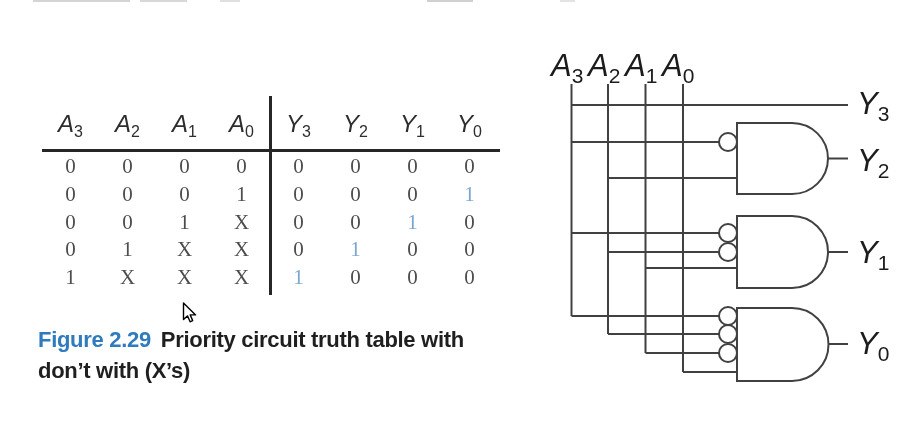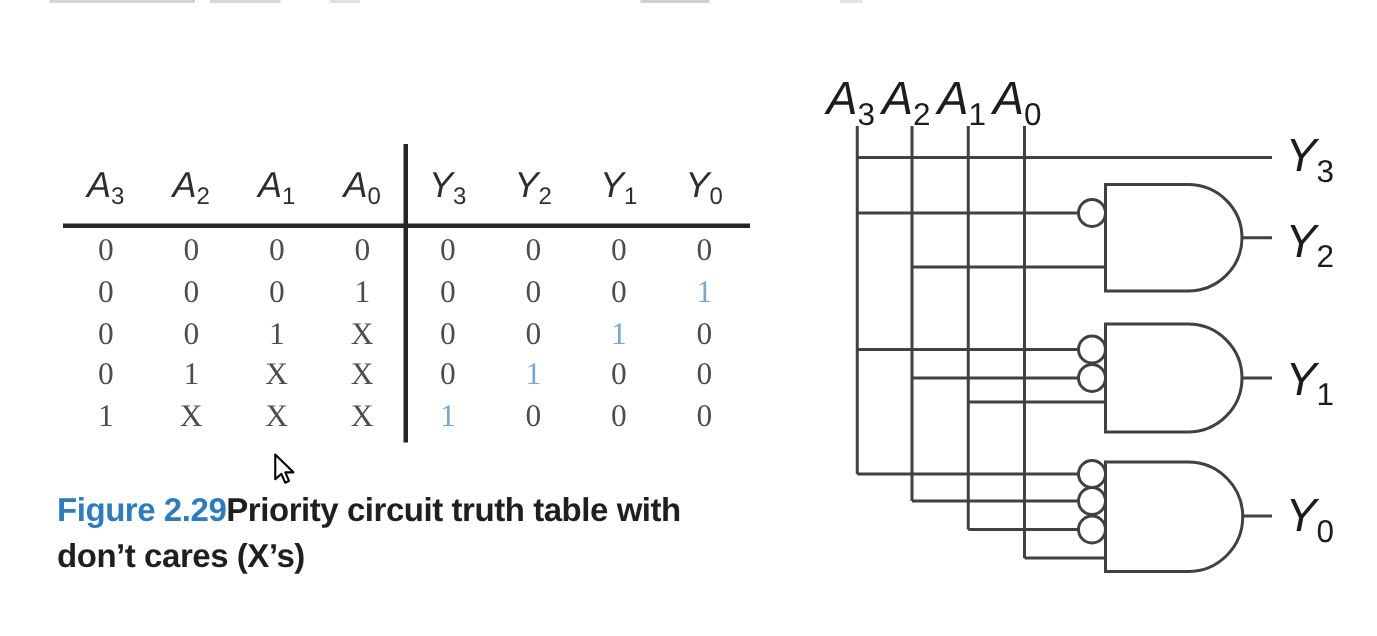--- a/index.html
+++ b/index.html
@@ -19,21 +19,21 @@
   .tt-rule{position:absolute;left:0;top:53px;width:458px;height:3px;background:#262626;}
   .tt-divider{position:absolute;left:227px;top:0;width:3px;height:199px;background:#262626;}
   .tt-rows{position:absolute;left:0;top:57px;width:456px;}
   .tt-row{height:27.7px;align-items:center;}
   .tt-cell{text-align:center;font-family:"Liberation Serif",serif;font-size:21px;color:#4d4d4d;}
   .tt-cell.blue{color:#7ba6d0;}
 
   
   .caption{position:absolute;left:38px;top:324px;width:500px;
            font-size:22px;font-weight:700;line-height:31px;letter-spacing:-0.3px;color:#1f1f1f;}
-  .fig-label{color:#2e7bbd;text-align:right;}
+  .fig-label{color:#2e7bbd;margin-right:10px;text-align:right;}
 
   
   svg.circuit{position:absolute;left:0;top:0;}
   .sig-label{position:absolute;font-style:italic;font-size:31px;color:#1c1c1c;white-space:nowrap;}
   .sig-label sub{font-style:normal;font-size:21px;vertical-align:-7px;}
 
   
   .cursor{position:absolute;left:182px;top:302px;}
 </style>
 </head>
@@ -109,21 +109,21 @@
           <div class="tt-cell blue">1</div>
           <div class="tt-cell">0</div>
           <div class="tt-cell">0</div>
           <div class="tt-cell">0</div>
         </div>
       </div>
   </div>
 
   <div class="caption">
     <span class="fig-label">Figure 2.29</span><span>Priority circuit truth table with</span><br>
-    <span>don’t cares (X’s)</span>
+    <span>don’t with (X’s)</span>
   </div>
 
   <svg class="circuit" width="918" height="424" viewBox="0 0 918 424">
     <g stroke="#414141" stroke-width="2" fill="none">
 
       <path d="M571.5 84 V316"></path>
       <path d="M608 84 V334"></path>
       <path d="M645.5 84 V353"></path>
       <path d="M683 84 V372"></path>
 

